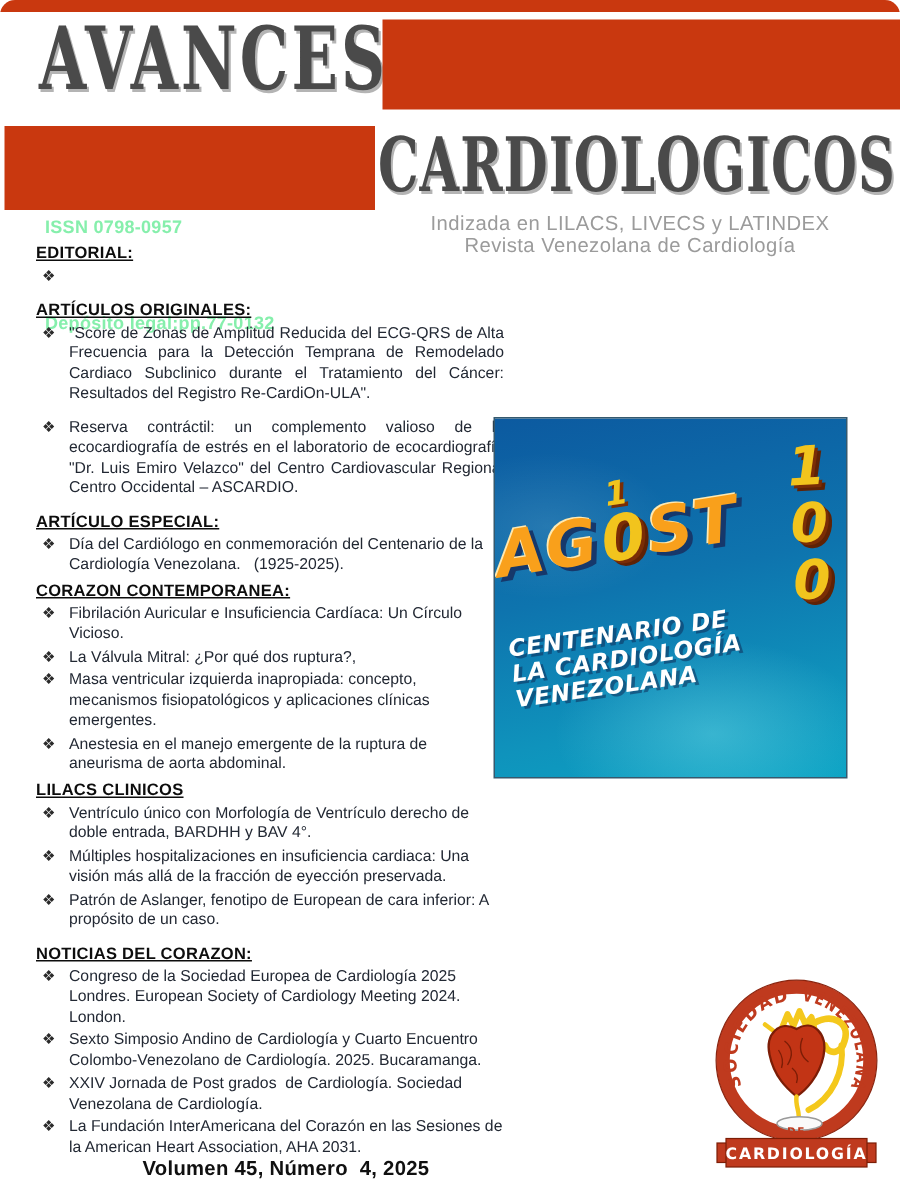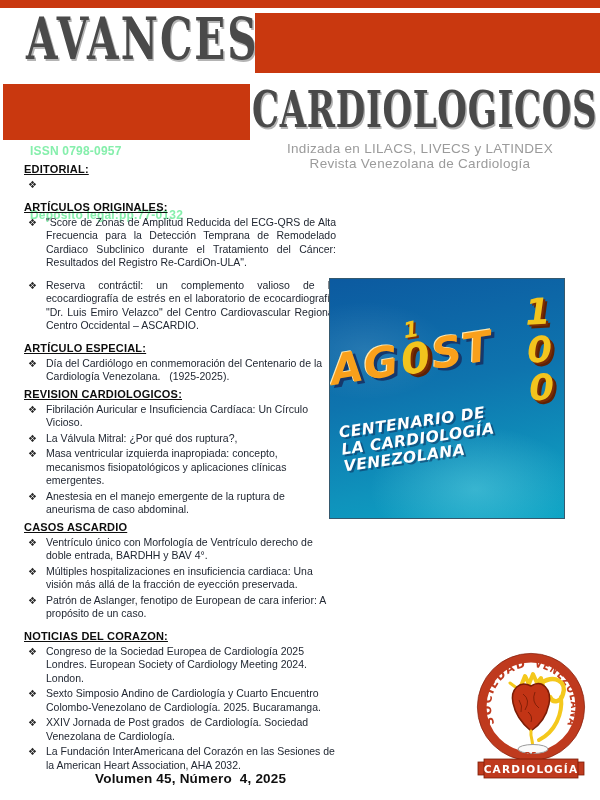--- a/index.html
+++ b/index.html
@@ -1,17 +1,17 @@
 <!DOCTYPE html>
 <html><head>
 <meta charset="utf-8">
 <style>
   html,body{margin:0;padding:0;background:#ffffff;}
   .page{position:relative;width:600px;height:800px;background:#ffffff;overflow:hidden;
-        font-family:"Liberation Sans",sans-serif;}
+        font-family:"Liberation Sans",sans-serif;border-radius:10px;}
 
   
   .strip-top{position:absolute;left:0;top:0;width:600px;height:8px;background:#c9380f;}
   .red-block-right{position:absolute;left:255px;top:13px;width:345px;height:60px;background:#c9380f;}
   .red-block-left{position:absolute;left:3px;top:84px;width:247px;height:56px;background:#c9380f;
                   box-sizing:border-box;padding:11px 0 0 27px;}
   .issn-line{color:#86efac;font:700 12px/16px "Liberation Sans",sans-serif;letter-spacing:.2px;margin-top:48px;}
   .title-avances{position:absolute;left:26px;top:6px;color:#4a4a4a;
                  font:700 58px/66px "DejaVu Serif",serif;letter-spacing:3px;
                  transform:scaleX(.70);transform-origin:left top;
@@ -116,43 +116,43 @@
       <h3 class="toc-header">ARTÍCULO ESPECIAL:</h3>
       <ul class="toc-list">
         <li class="toc-item">
           <span class="bullet">❖</span>
           <span class="itxt">Día del Cardiólogo en conmemoración del Centenario de la Cardiología Venezolana.   (1925-2025).</span>
         </li>
       </ul>
     </section>
 
     <section class="toc-section">
-      <h3 class="toc-header">REVISION CARDIOLOGICOS:</h3>
+      <h3 class="toc-header">CORAZON CONTEMPORANEA:</h3>
       <ul class="toc-list">
         <li class="toc-item">
           <span class="bullet">❖</span>
           <span class="itxt">Fibrilación Auricular e Insuficiencia Cardíaca: Un Círculo Vicioso.</span>
         </li>
         <li class="toc-item">
           <span class="bullet">❖</span>
           <span class="itxt">La Válvula Mitral: ¿Por qué dos ruptura?,</span>
         </li>
         <li class="toc-item">
           <span class="bullet">❖</span>
           <span class="itxt">Masa ventricular izquierda inapropiada: concepto, mecanismos fisiopatológicos y aplicaciones clínicas emergentes.</span>
         </li>
         <li class="toc-item">
           <span class="bullet">❖</span>
-          <span class="itxt">Anestesia en el manejo emergente de la ruptura de aneurisma de caso abdominal.</span>
+          <span class="itxt">Anestesia en el manejo emergente de la ruptura de aneurisma de aorta abdominal.</span>
         </li>
       </ul>
     </section>
 
     <section class="toc-section gap-lg">
-      <h3 class="toc-header">CASOS ASCARDIO</h3>
+      <h3 class="toc-header">LILACS CLINICOS</h3>
       <ul class="toc-list">
         <li class="toc-item">
           <span class="bullet">❖</span>
           <span class="itxt">Ventrículo único con Morfología de Ventrículo derecho de doble entrada, BARDHH y BAV 4°.</span>
         </li>
         <li class="toc-item">
           <span class="bullet">❖</span>
           <span class="itxt">Múltiples hospitalizaciones en insuficiencia cardiaca: Una visión más allá de la fracción de eyección preservada.</span>
         </li>
         <li class="toc-item">
@@ -172,21 +172,21 @@
         <li class="toc-item">
           <span class="bullet">❖</span>
           <span class="itxt">Sexto Simposio Andino de Cardiología y Cuarto Encuentro Colombo-Venezolano de Cardiología. 2025. Bucaramanga.</span>
         </li>
         <li class="toc-item">
           <span class="bullet">❖</span>
           <span class="itxt">XXIV Jornada de Post grados  de Cardiología. Sociedad Venezolana de Cardiología.</span>
         </li>
         <li class="toc-item">
           <span class="bullet">❖</span>
-          <span class="itxt">La Fundación InterAmericana del Corazón en las Sesiones de la American Heart Association, AHA 2032.</span>
+          <span class="itxt">La Fundación InterAmericana del Corazón en las Sesiones de la American Heart Association, AHA 2031.</span>
         </li>
       </ul>
     </section>
   </div>
 
   <div class="promo">
     <div class="agosto">
       <span class="ag">AG</span>
       <span class="dcol">
         <span class="d-one">1</span>

